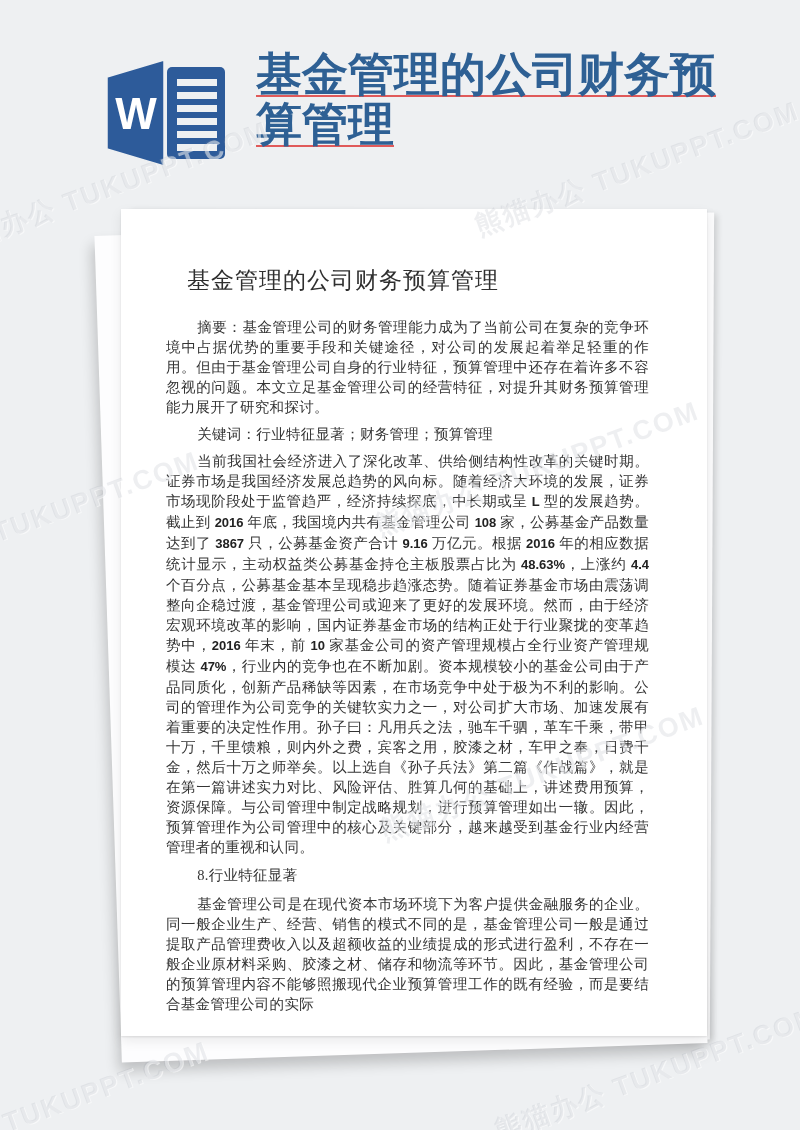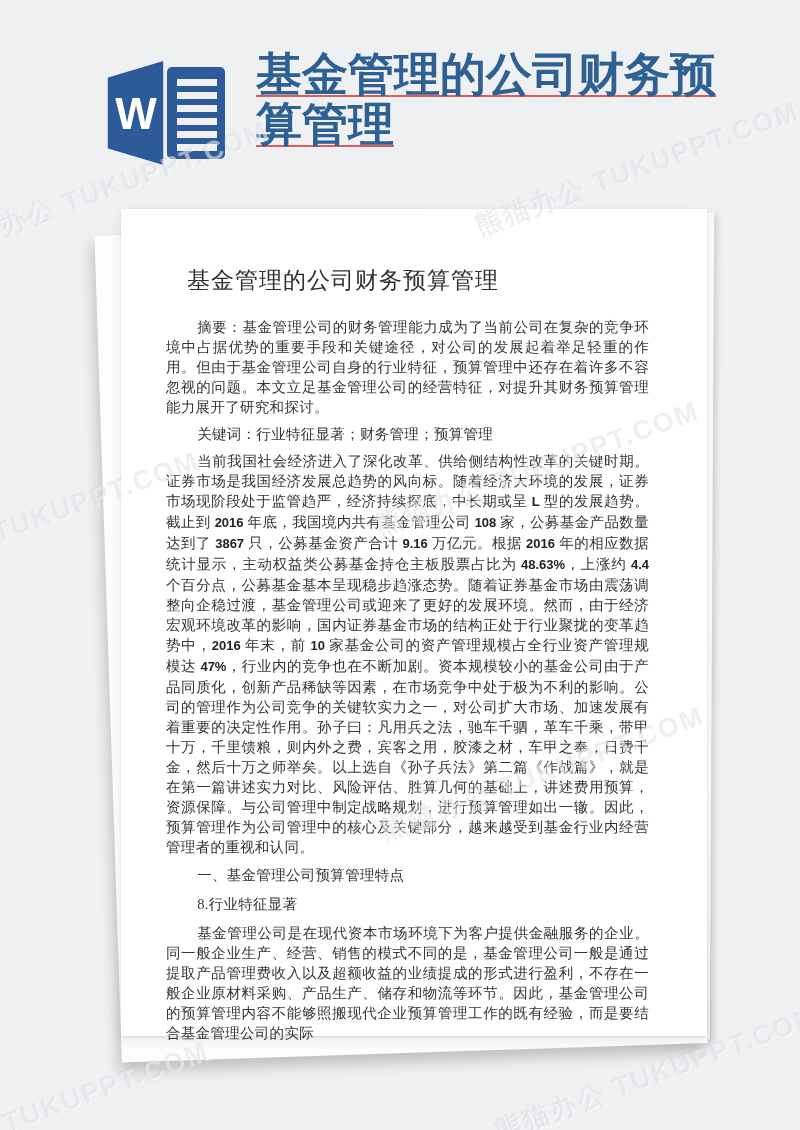--- a/index.html
+++ b/index.html
@@ -91,23 +91,22 @@
 
 <div class="stack">
   <div class="sheet sheet-right"></div>
   <div class="sheet sheet-back"></div>
   <div class="sheet sheet-front">
     <h2 class="in-doc-title">基金管理的公司财务预算管理</h2>
     <div>
         <p class="para body">摘要：基金管理公司的财务管理能力成为了当前公司在复杂的竞争环境中占据优势的重要手段和关键途径，对公司的发展起着举足轻重的作用。但由于基金管理公司自身的行业特征，预算管理中还存在着许多不容忽视的问题。本文立足基金管理公司的经营特征，对提升其财务预算管理能力展开了研究和探讨。</p>
         <p class="para body">关键词：行业特征显著；财务管理；预算管理</p>
         <p class="para body">当前我国社会经济进入了深化改革、供给侧结构性改革的关键时期。证券市场是我国经济发展总趋势的风向标。随着经济大环境的发展，证券市场现阶段处于监管趋严，经济持续探底，中长期或呈 <span class="num">L</span> 型的发展趋势。截止到 <span class="num">2016</span> 年底，我国境内共有基金管理公司 <span class="num">108</span> 家，公募基金产品数量达到了 <span class="num">3867</span> 只，公募基金资产合计 <span class="num">9.16</span> 万亿元。根据 <span class="num">2016</span> 年的相应数据统计显示，主动权益类公募基金持仓主板股票占比为 <span class="num">48.63%</span>，上涨约 <span class="num">4.4</span> 个百分点，公募基金基本呈现稳步趋涨态势。随着证券基金市场由震荡调整向企稳过渡，基金管理公司或迎来了更好的发展环境。然而，由于经济宏观环境改革的影响，国内证券基金市场的结构正处于行业聚拢的变革趋势中，<span class="num">2016</span> 年末，前 <span class="num">10</span> 家基金公司的资产管理规模占全行业资产管理规模达 <span class="num">47%</span>，行业内的竞争也在不断加剧。资本规模较小的基金公司由于产品同质化，创新产品稀缺等因素，在市场竞争中处于极为不利的影响。公司的管理作为公司竞争的关键软实力之一，对公司扩大市场、加速发展有着重要的决定性作用。孙子曰：凡用兵之法，驰车千驷，革车千乘，带甲十万，千里馈粮，则内外之费，宾客之用，胶漆之材，车甲之奉，日费千金，然后十万之师举矣。以上选自《孙子兵法》第二篇《作战篇》，就是在第一篇讲述实力对比、风险评估、胜算几何的基础上，讲述费用预算，资源保障。与公司管理中制定战略规划，进行预算管理如出一辙。因此，预算管理作为公司管理中的核心及关键部分，越来越受到基金行业内经营管理者的重视和认同。</p>
-        <p class="para heading">一、基金管理公司预算管理特点</p>
         <p class="para heading">8.行业特征显著</p>
-        <p class="para body">基金管理公司是在现代资本市场环境下为客户提供金融服务的企业。同一般企业生产、经营、销售的模式不同的是，基金管理公司一般是通过提取产品管理费收入以及超额收益的业绩提成的形式进行盈利，不存在一般企业原材料采购、产品生产、储存和物流等环节。因此，基金管理公司的预算管理内容不能够照搬现代企业预算管理工作的既有经验，而是要结合基金管理公司的实际</p>
+        <p class="para body">基金管理公司是在现代资本市场环境下为客户提供金融服务的企业。同一般企业生产、经营、销售的模式不同的是，基金管理公司一般是通过提取产品管理费收入以及超额收益的业绩提成的形式进行盈利，不存在一般企业原材料采购、胶漆之材、储存和物流等环节。因此，基金管理公司的预算管理内容不能够照搬现代企业预算管理工作的既有经验，而是要结合基金管理公司的实际</p>
       </div>
   </div>
 </div>
 
 <div class="wm-layer">
     <span class="wm" style="left: -60px; top: 230px;">熊猫办公 TUKUPPT.COM</span>
     <span class="wm" style="left: 470px; top: 210px;">熊猫办公 TUKUPPT.COM</span>
     <span class="wm" style="left: -130px; top: 560px;">熊猫办公 TUKUPPT.COM</span>
     <span class="wm" style="left: 370px; top: 510px;">熊猫办公 TUKUPPT.COM</span>
     <span class="wm" style="left: 375px; top: 815px;">熊猫办公 TUKUPPT.COM</span>

